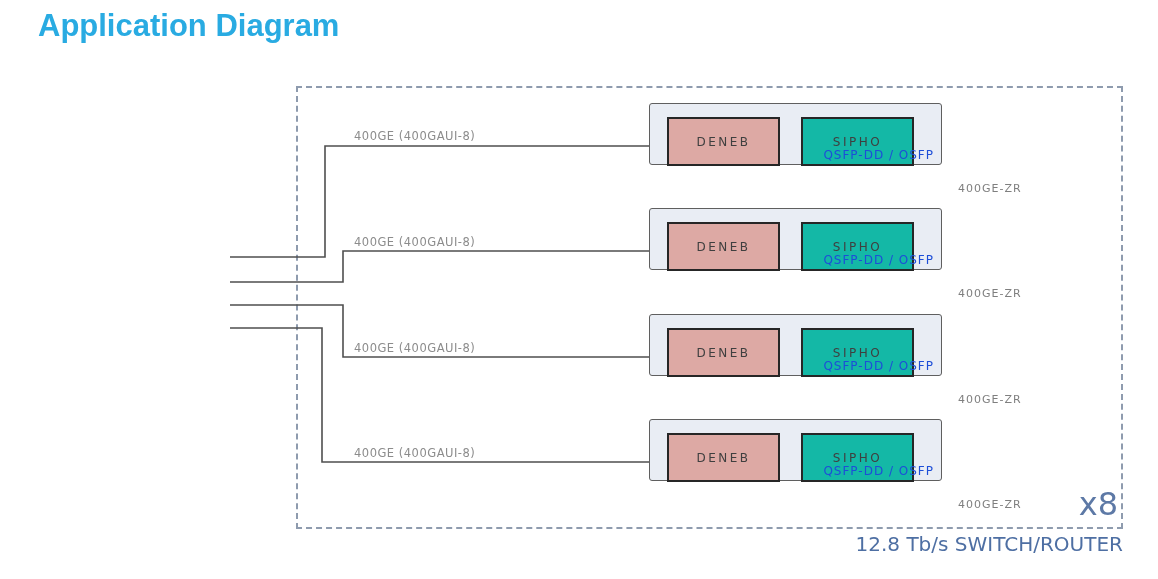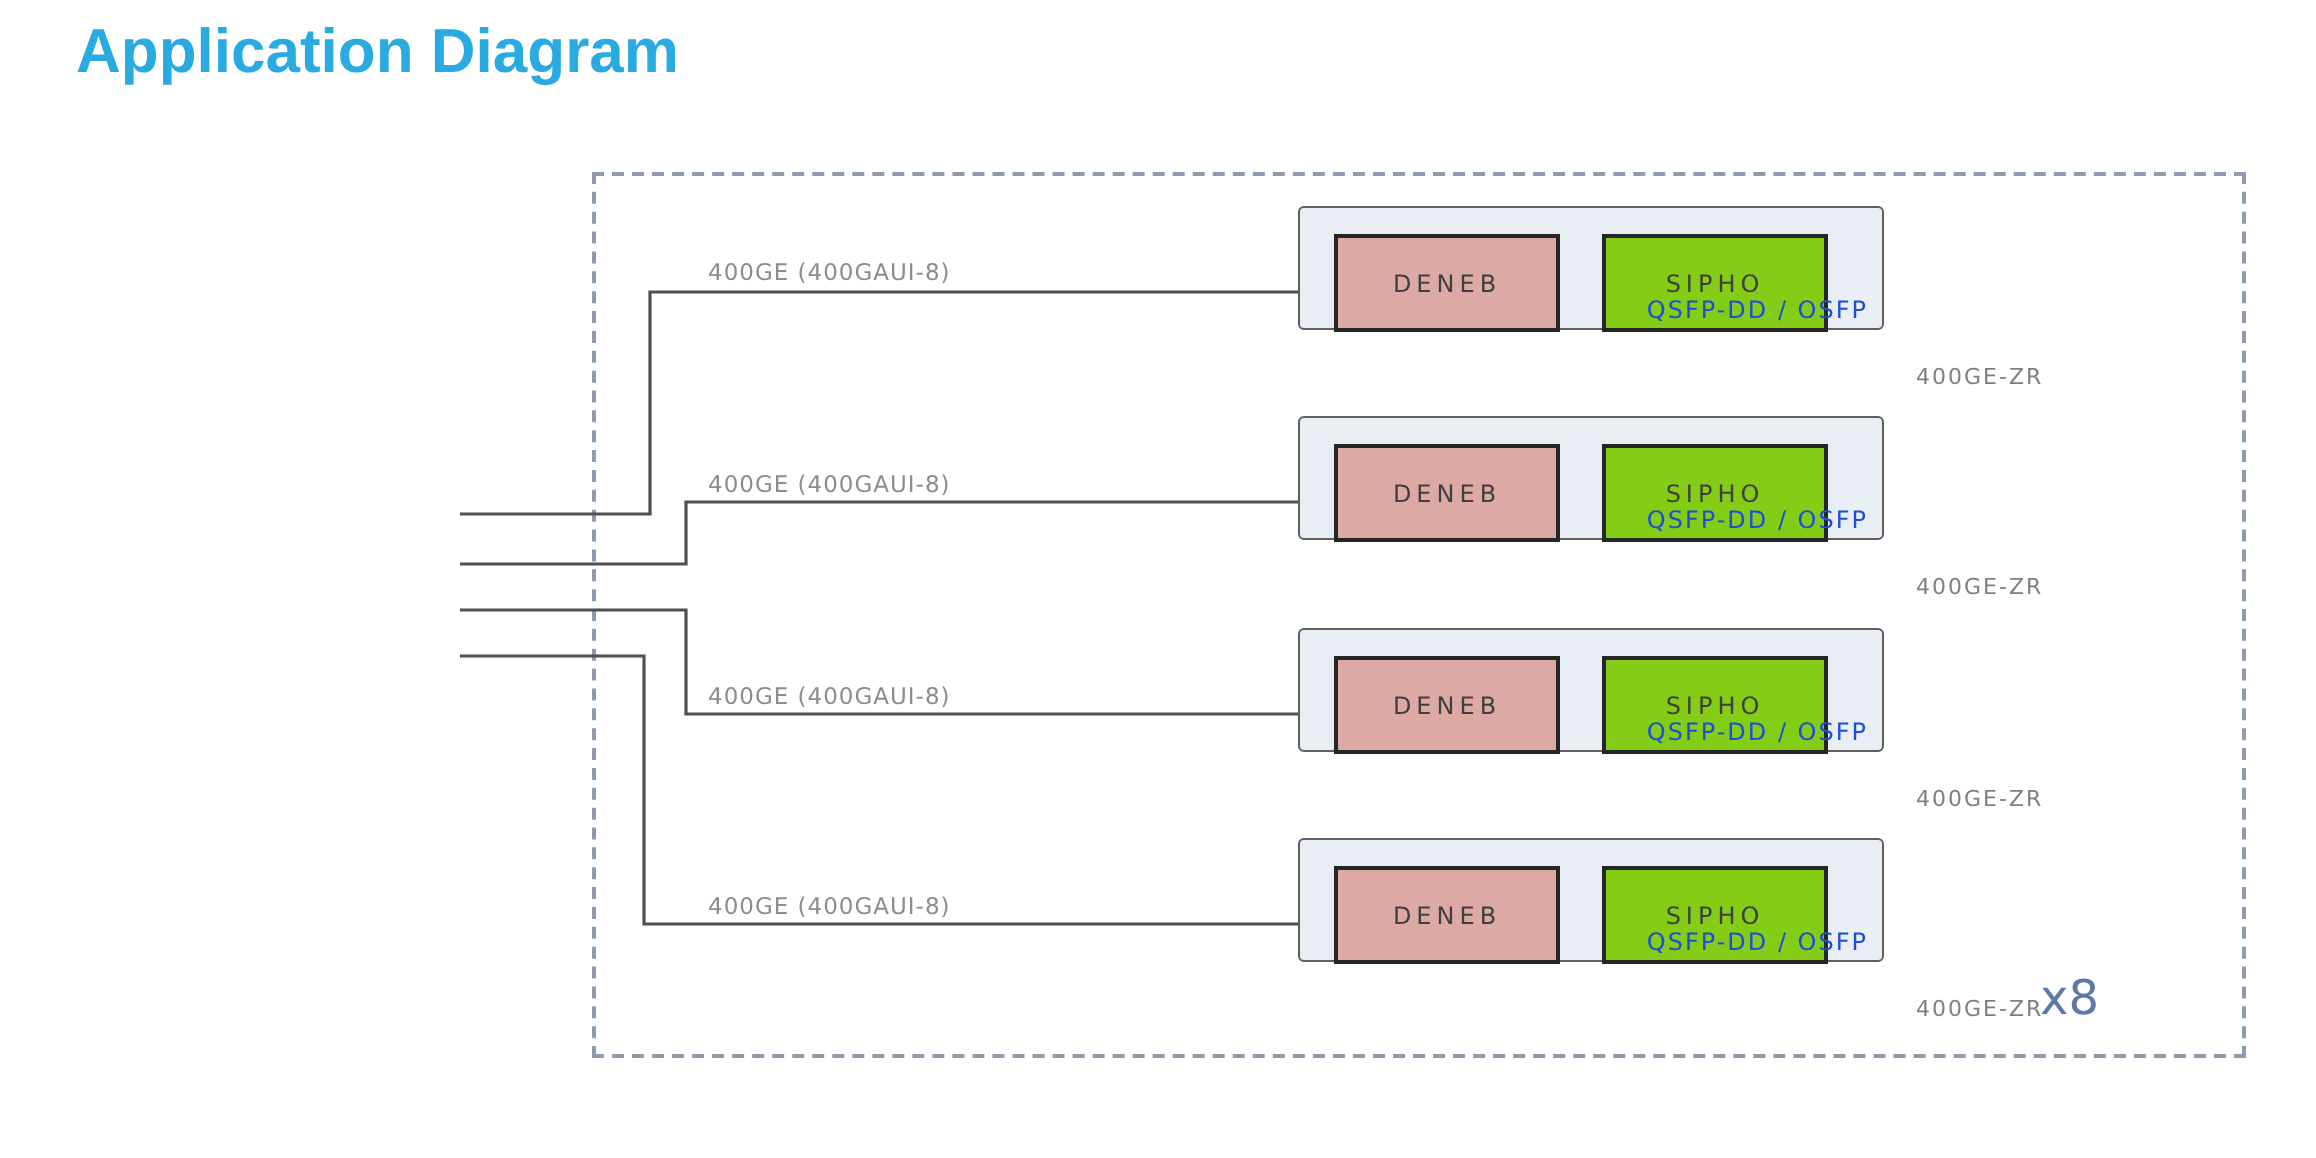--- a/index.html
+++ b/index.html
@@ -30,36 +30,36 @@
     background: #e9edf4; border: 1.5px solid #5f5f5f; border-radius: 3px;
     box-sizing: border-box;
   }
   .chip {
     position: absolute; top: 13px; width: 113px; height: 49px;
     border: 2px solid #262626; box-sizing: border-box;
     display: flex; align-items: center; justify-content: center;
     font-size: 12px; letter-spacing: 2.5px; color: #3f3f3f;
   }
   .chip.deneb { left: 17px; background: #dda9a4; }
-  .chip.sipho { left: 151px; background: #84cc16; justify-content: center; }
+  .chip.sipho { left: 151px; background: #14b8a6; justify-content: center; }
   .form-factor {
     position: absolute; right: 7px; bottom: 2px;
     font-size: 12px; letter-spacing: 1px; color: #1d4ed8; white-space: nowrap;
   }
   .link-label {
     position: absolute; left: 354px;
     font-size: 11.5px; letter-spacing: 0.5px; color: #8c8c8c; white-space: nowrap;
   }
   .out-label {
     position: absolute; left: 958px;
     font-size: 11px; letter-spacing: 1px; color: #7f7f7f; white-space: nowrap; margin-top: 43px;
   }
   .multiplier {
     position: absolute; left: 1020px; top: 485px; width: 98px;
-    font-size: 24px; color: #5d79a6;
+    text-align: right; font-size: 32px; color: #5d79a6;
   }
   .caption {
     position: absolute; left: 700px; top: 532px; width: 423px;
     text-align: right; font-size: 20px; color: #4e6fa3; white-space: nowrap;
   }
 </style>
 </head>
 <body>
 
 <div class="canvas">
@@ -121,14 +121,15 @@
   <div class="link-label" style="top:341px">400GE (400GAUI-8)</div>
   <div class="link-label" style="top:446px">400GE (400GAUI-8)</div>
 
   <div class="out-label" style="top:139px">400GE-ZR</div>
   <div class="out-label" style="top:244px">400GE-ZR</div>
   <div class="out-label" style="top:350px">400GE-ZR</div>
   <div class="out-label" style="top:455px">400GE-ZR</div>
 
   <div class="multiplier">x8</div>
 
+  <div class="caption">12.8 Tb/s SWITCH/ROUTER</div>
 
 </div>
 
 </body></html>

